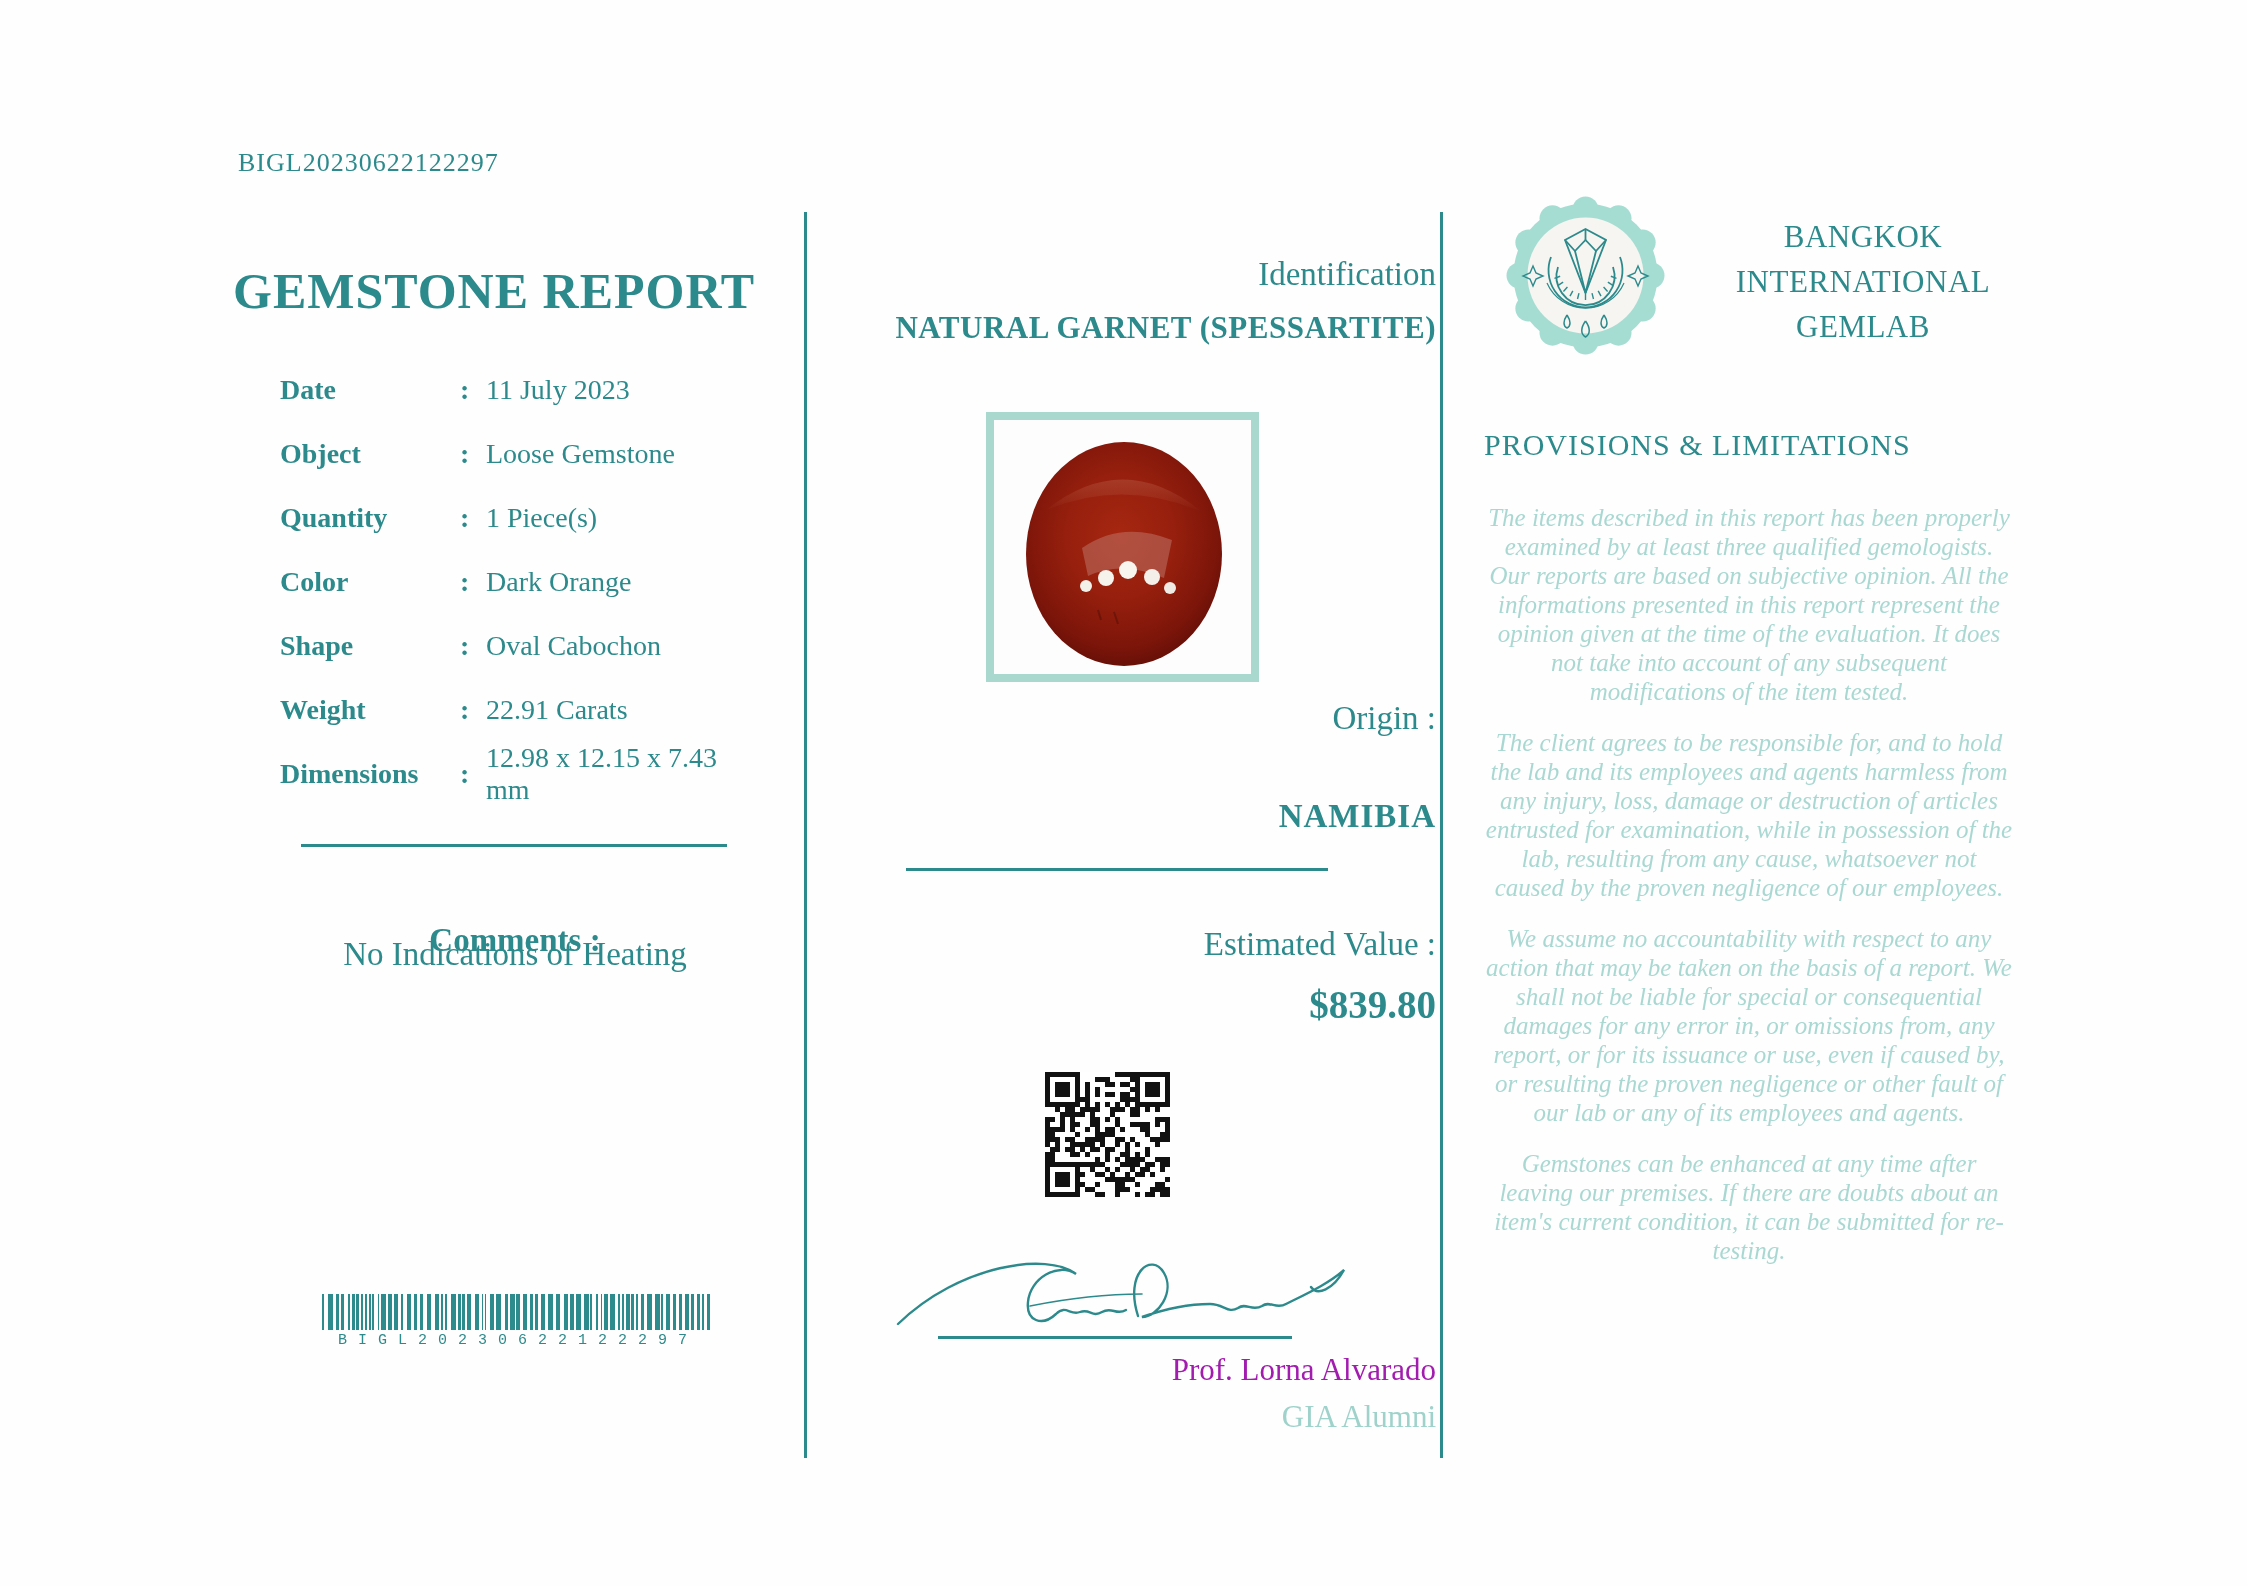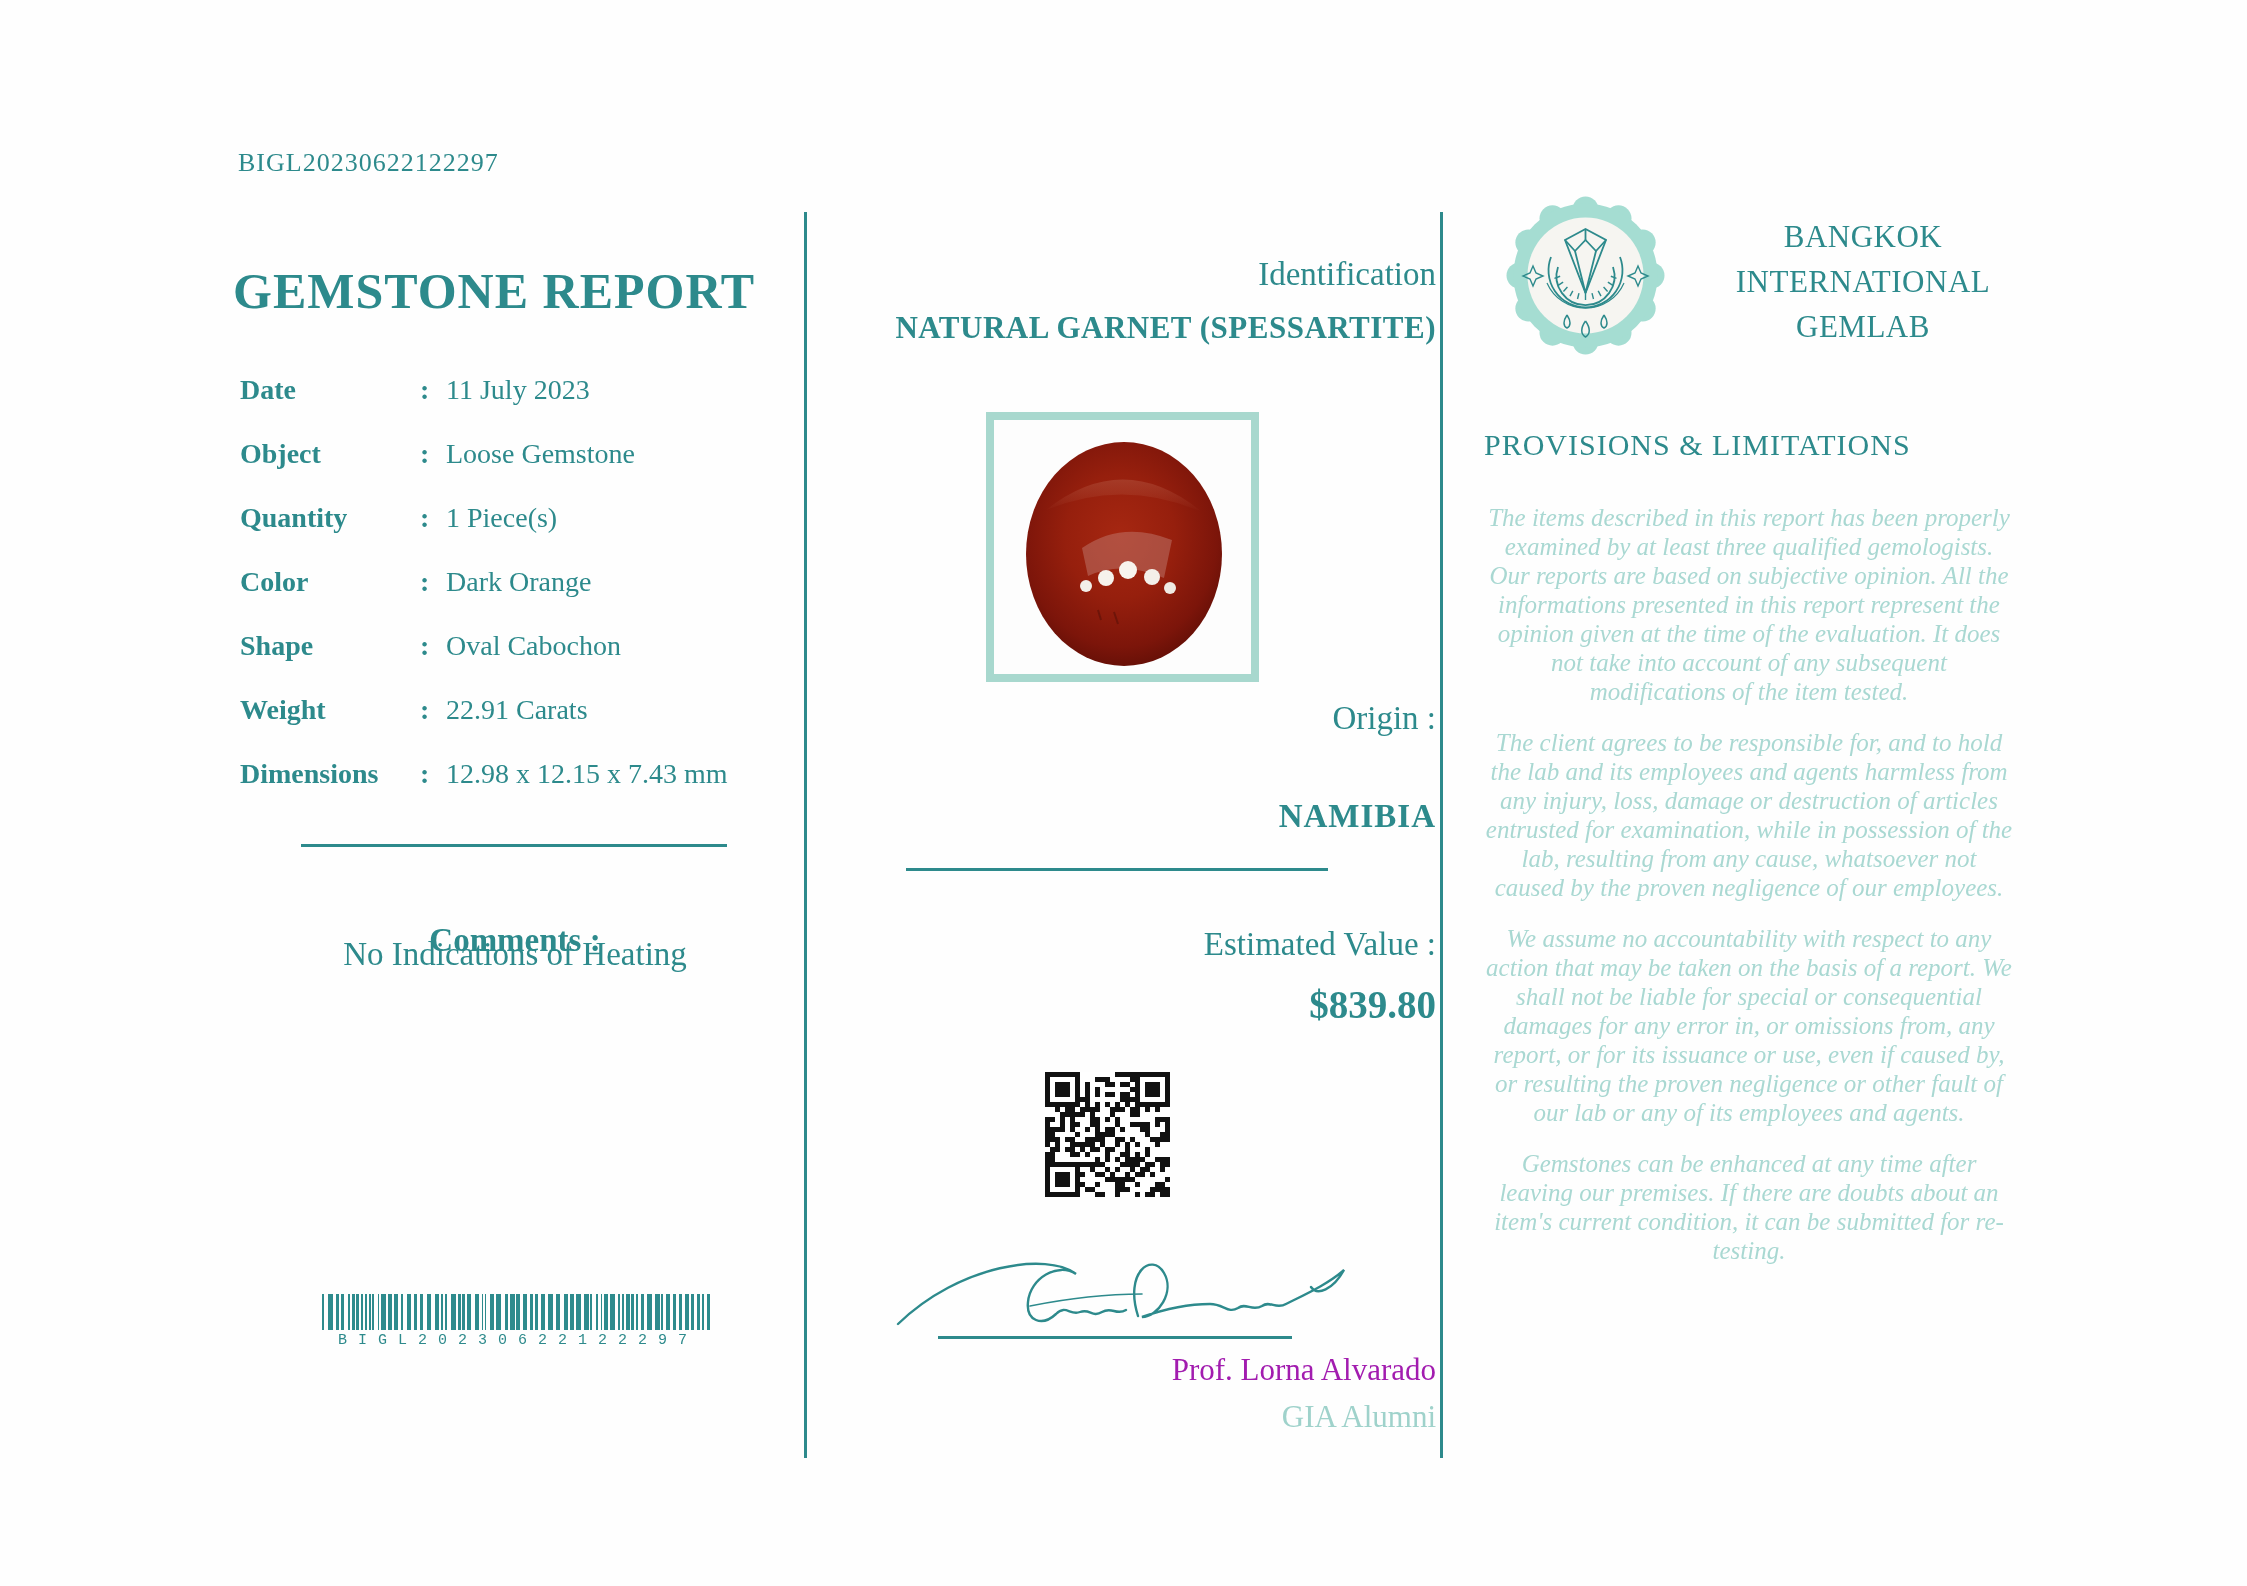--- a/index.html
+++ b/index.html
@@ -5,21 +5,21 @@
   html,body{margin:0;padding:0;background:#e8e8e8;}
   .page{position:relative;width:2247px;height:1586px;background:#fefefe;overflow:hidden;
         font-family:"Liberation Serif",serif;color:#2d8a8c;}
   .abs{position:absolute;}
 
   
   .report-no{left:238px;top:148px;font-size:26px;letter-spacing:1px;}
   .report-title{left:233px;top:262px;width:570px;text-align:left;font-size:50px;font-weight:bold;letter-spacing:1px;}
   .fields{left:240px;top:358px;width:520px;}
   .frow{display:flex;height:64px;align-items:center;font-size:28px;}
-  .flabel{width:180px;font-weight:bold;}
+  .flabel{width:180px;font-weight:bold;margin-left:40px;}
   .fcolon{width:26px;font-weight:bold;}
   .fvalue{flex:1;}
   .hr{background:#2d8a8c;height:3px;}
   .hr-left{left:301px;top:844px;width:426px;}
   .comments-label{left:265px;top:910px;width:500px;text-align:center;font-size:33px;font-weight:bold;margin-top:12px;}
   .comments-value{left:265px;top:924px;width:500px;text-align:center;font-size:33px;margin-top:12px;}
   .barcode{left:322px;top:1294px;}
   .barcode-text{left:318px;top:1332px;width:400px;text-align:center;
                 font-family:"Liberation Mono",monospace;font-size:15px;letter-spacing:11px;white-space:nowrap;}
 

